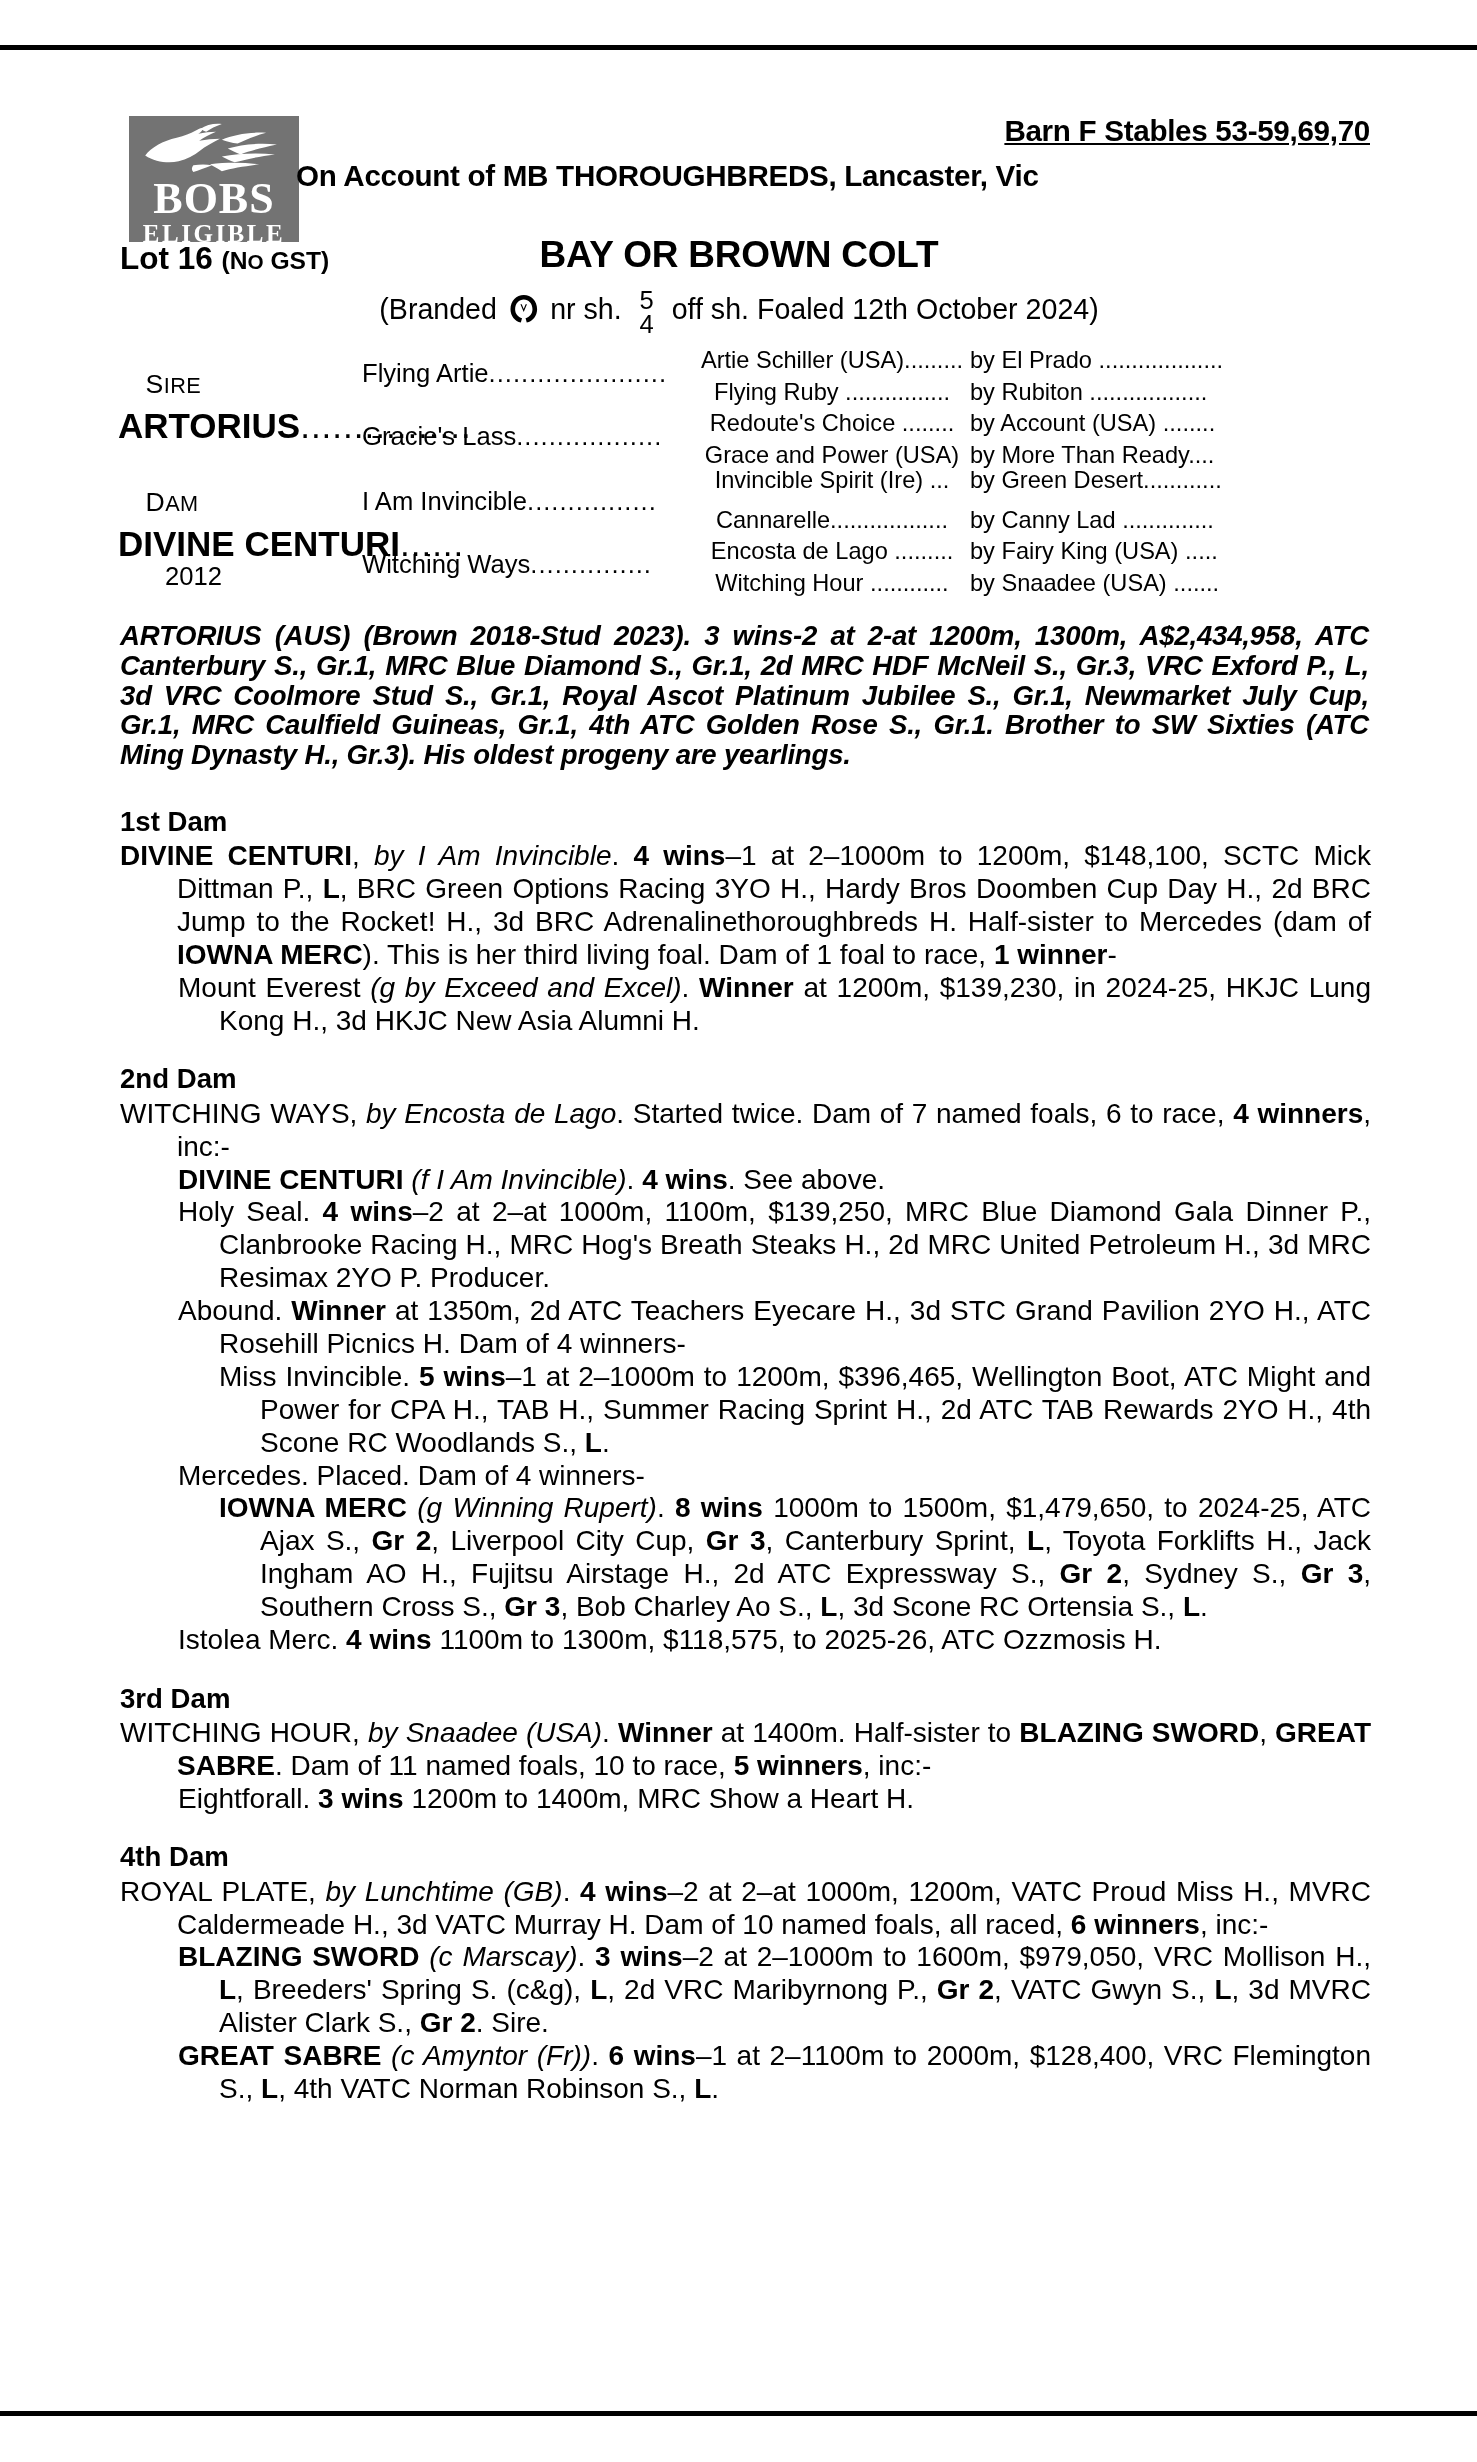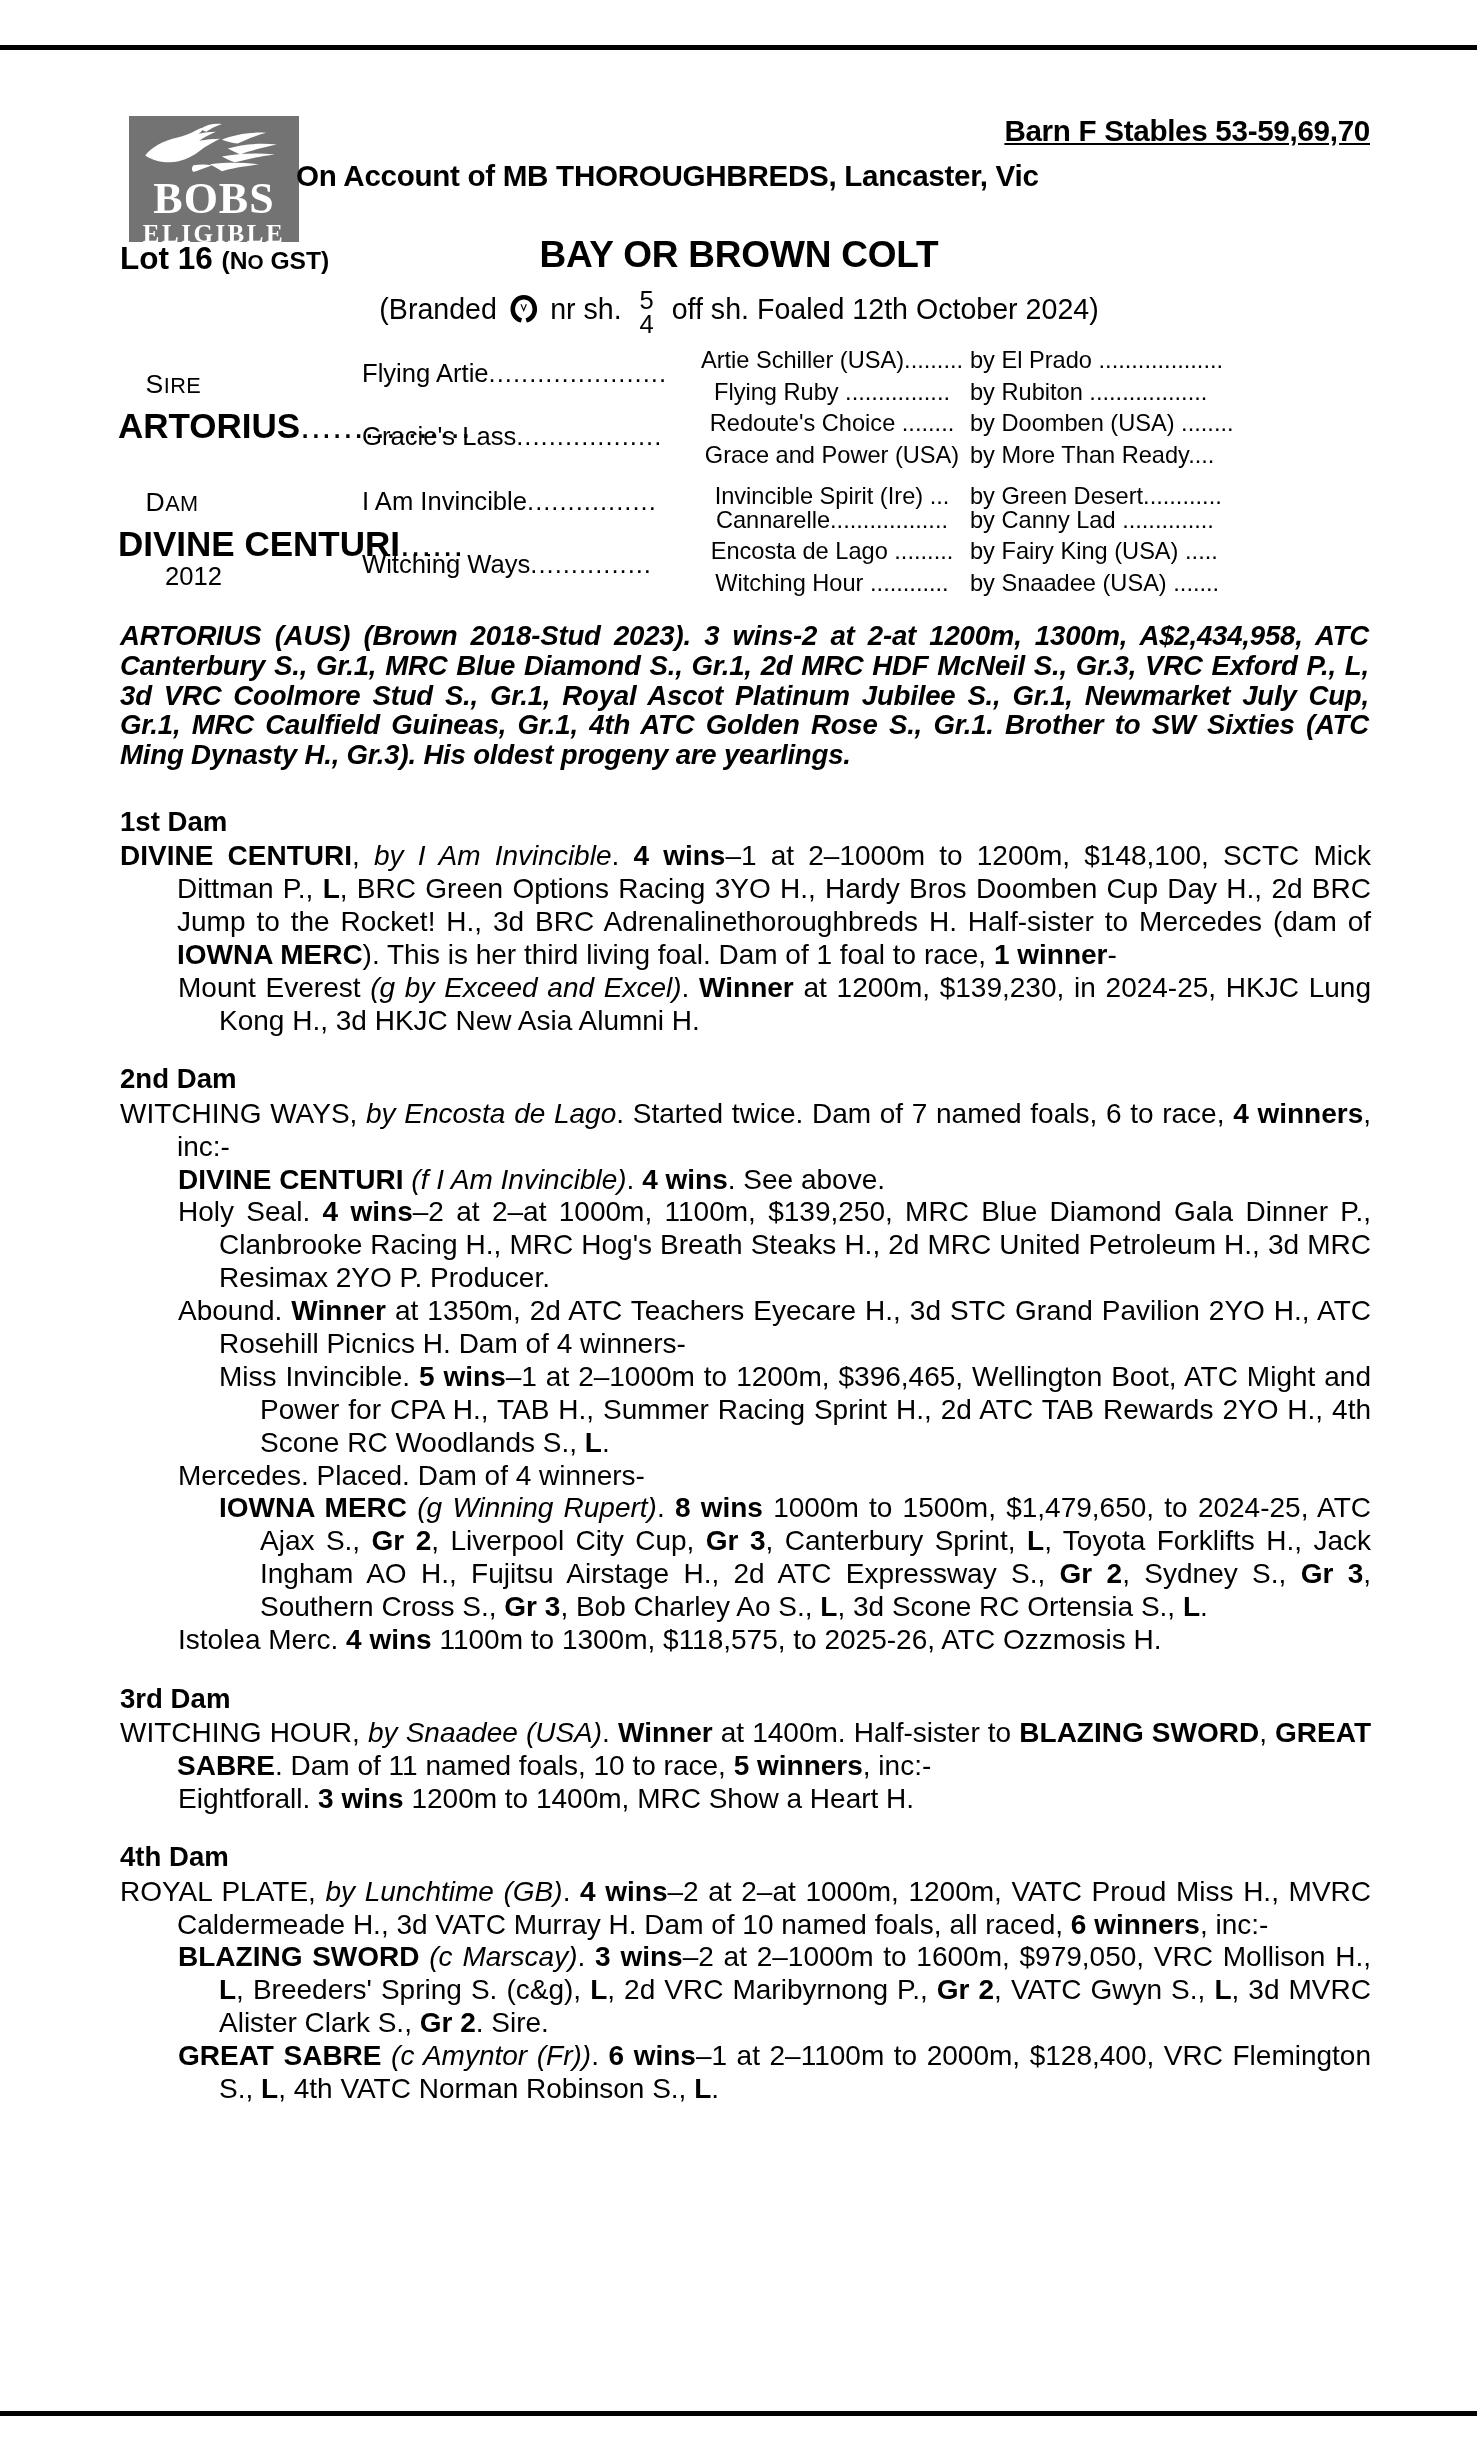--- a/index.html
+++ b/index.html
@@ -352,26 +352,26 @@
     </div>
 
     <div class="ped-col-c">
       <div class="ped-c-row" style="top:0px;">
         <span class="gp">Artie Schiller (USA).........</span><span class="gg">by El Prado ...................</span>
       </div>
       <div class="ped-c-row" style="top:31.5px;">
         <span class="gp">Flying Ruby ................</span><span class="gg">by Rubiton ..................</span>
       </div>
       <div class="ped-c-row" style="top:63px;">
-        <span class="gp">Redoute's Choice ........</span><span class="gg">by Doomben (USA) ........</span>
+        <span class="gp">Redoute's Choice ........</span><span class="gg">by Account (USA) ........</span>
       </div>
       <div class="ped-c-row" style="top:95px;">
         <span class="gp">Grace and Power (USA)</span><span class="gg">by More Than Ready....</span>
       </div>
-      <div class="ped-c-row" style="top:136px;">
+      <div class="ped-c-row" style="top:120px;">
         <span class="gp">Invincible Spirit (Ire) ...</span><span class="gg">by Green Desert............</span>
       </div>
       <div class="ped-c-row" style="top:160px;">
         <span class="gp">Cannarelle..................</span><span class="gg">by Canny Lad ..............</span>
       </div>
       <div class="ped-c-row" style="top:191px;">
         <span class="gp">Encosta de Lago .........</span><span class="gg">by Fairy King (USA) .....</span>
       </div>
       <div class="ped-c-row" style="top:223px;">
         <span class="gp">Witching Hour ............</span><span class="gg">by Snaadee (USA) .......</span>

